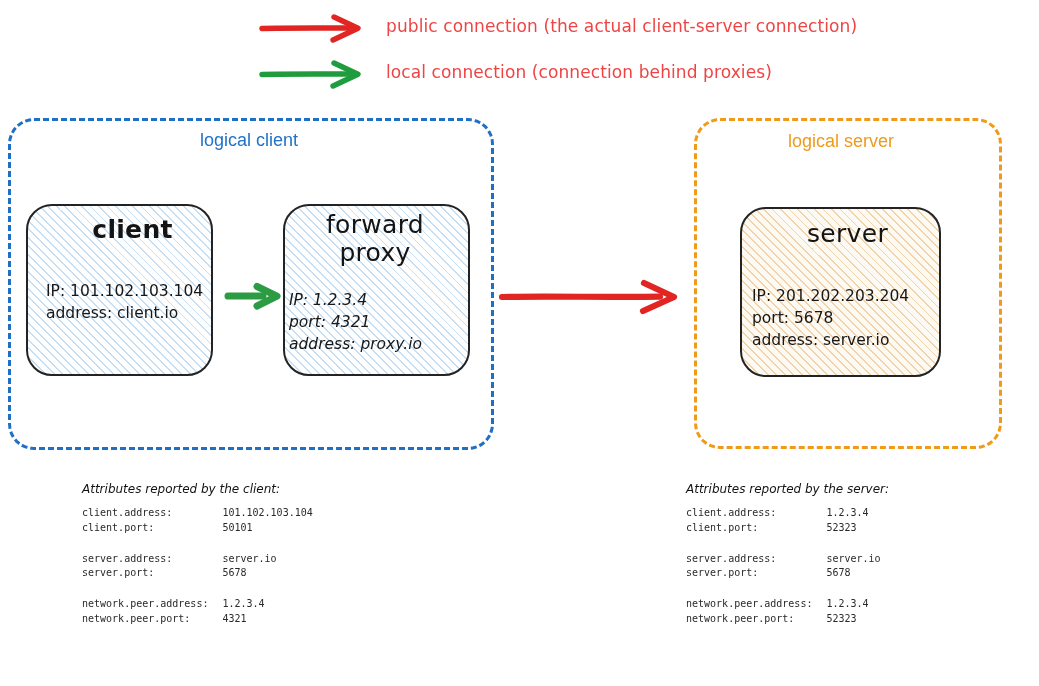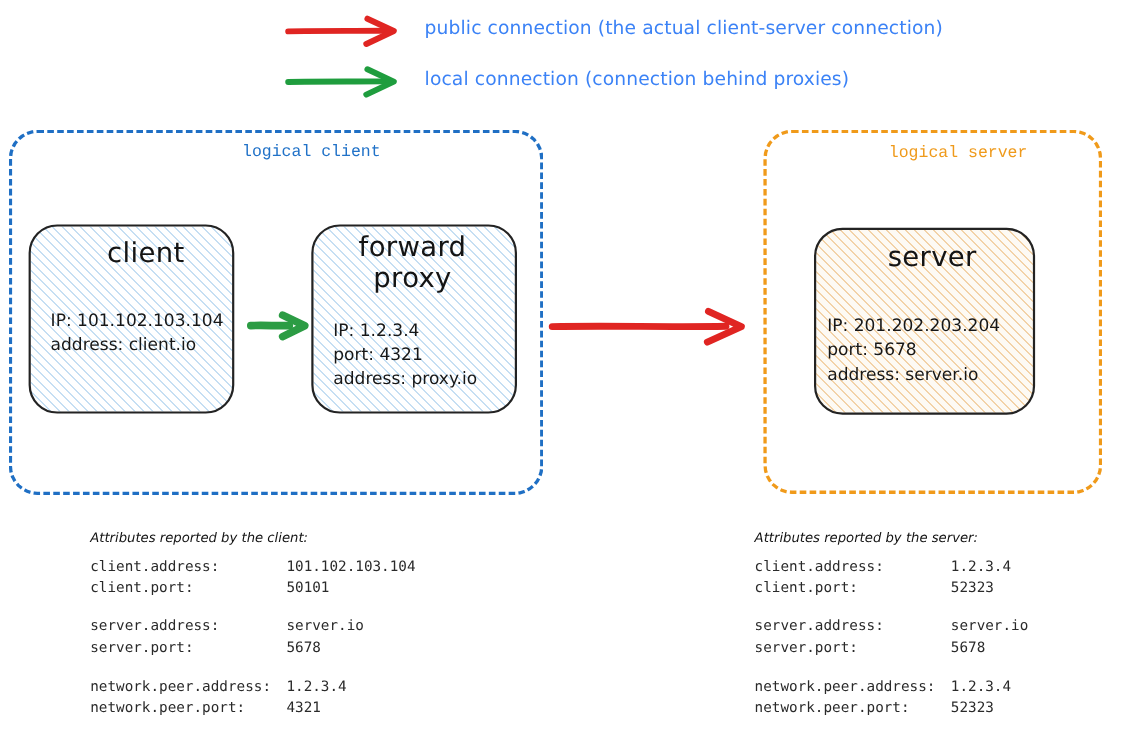--- a/index.html
+++ b/index.html
@@ -20,43 +20,42 @@
     inset: 0;
   }
 
   
   .legend-row { position: absolute; }
   .legend-label {
     position: absolute;
     font-family: "DejaVu Sans", sans-serif;
     font-size: 17px;
     letter-spacing: 0.1px;
-    color: #3b82f6;
+    color: #ef4444;
     white-space: nowrap;
   }
   .legend-arrow { position: absolute; }
 
   
   .logical-box {
     position: absolute;
     border-style: dashed;
     border-width: 3.5px;
     border-radius: 26px;
     box-sizing: border-box;
     background: transparent;
   }
   .logical-box.client-zone { border-color: #1f6fc4; }
   .logical-box.server-zone { border-color: #f09a1a; }
 
   .zone-label {
     position: absolute;
-    font-size: 15px;
-    white-space: nowrap;
-    font-family: Liberation Mono, monospace;
-    margin-left: 20px;
+    font-size: 18px;
+    white-space: nowrap;
+    font-family: Liberation Sans, sans-serif;
   }
   .zone-label.client-zone-label { color: #2172c8; }
   .zone-label.server-zone-label { color: #ef9a1b; }
 
   
   .node {
     position: absolute;
     box-sizing: border-box;
     border: 2.2px solid #232323;
     border-radius: 26px;
@@ -115,21 +114,21 @@
     font-size: 12px;
     color: #131313;
     white-space: nowrap;
     margin-bottom: 10px;
     font-family: "DejaVu Sans", sans-serif;
     font-style: italic;
   }
   .attr-table {
     border-collapse: collapse;
     font-family: "DejaVu Sans Mono", monospace;
-    font-size: 13px;
+    font-size: 10px;
     color: #2a2a2a;
   }
   .attr-table td {
     padding: 0;
     line-height: 1.48;
     white-space: pre;
     vertical-align: top;
   }
   .attr-table td.k { padding-right: 14px; }
   .attr-table tr.spacer td { height: 16px; line-height: 16px; font-size: 1px; }
@@ -159,29 +158,29 @@
       </svg>
     </div>
     <div class="legend-label" style="left:386px; top:62px;">local connection (connection behind proxies)</div>
   </div>
 
   <div class="logical-box client-zone" style="left:8px; top:118px; width:486px; height:332px;"></div>
   <div class="zone-label client-zone-label" style="left:200px; top:130px;">logical client</div>
 
   <div class="node blue-node" style="left:26px; top:204px; width:187px; height:172px;">
   </div>
-  <div class="node-title" style="left:26px; width:213px; top:216px;">client</div>
+  <div class="node-title" style="left:26px; width:213px; top:216px;font-weight:bold;">client</div>
   <div class="node-lines" style="left:46px; top:280px; white-space:pre;">IP: 101.102.103.104
 address: client.io</div>
 
   <div class="node blue-node" style="left:283px; top:204px; width:187px; height:172px;">
   </div>
   <div class="node-title" style="left:283px; width:184px; top:211px; white-space:pre;">forward
 proxy</div>
-  <div class="node-lines" style="left:303px; top:289px; white-space:pre;">IP: 1.2.3.4
+  <div class="node-lines" style="left:289px; top:289px; white-space:pre;font-style:italic;">IP: 1.2.3.4
 port: 4321
 address: proxy.io</div>
 
   <div style="position:absolute; left:225px; top:281px;">
     <svg width="62" height="30" viewBox="0 0 62 30">
       <path d="M3,15 C14,14.6 26,15.2 38,15" stroke="#2c9c44" stroke-width="7" fill="none" stroke-linecap="round"></path>
       <path d="M32,5.5 L52,15.2 L32,25" stroke="#2c9c44" stroke-width="7" fill="none" stroke-linecap="round" stroke-linejoin="round"></path>
     </svg>
   </div>
 

